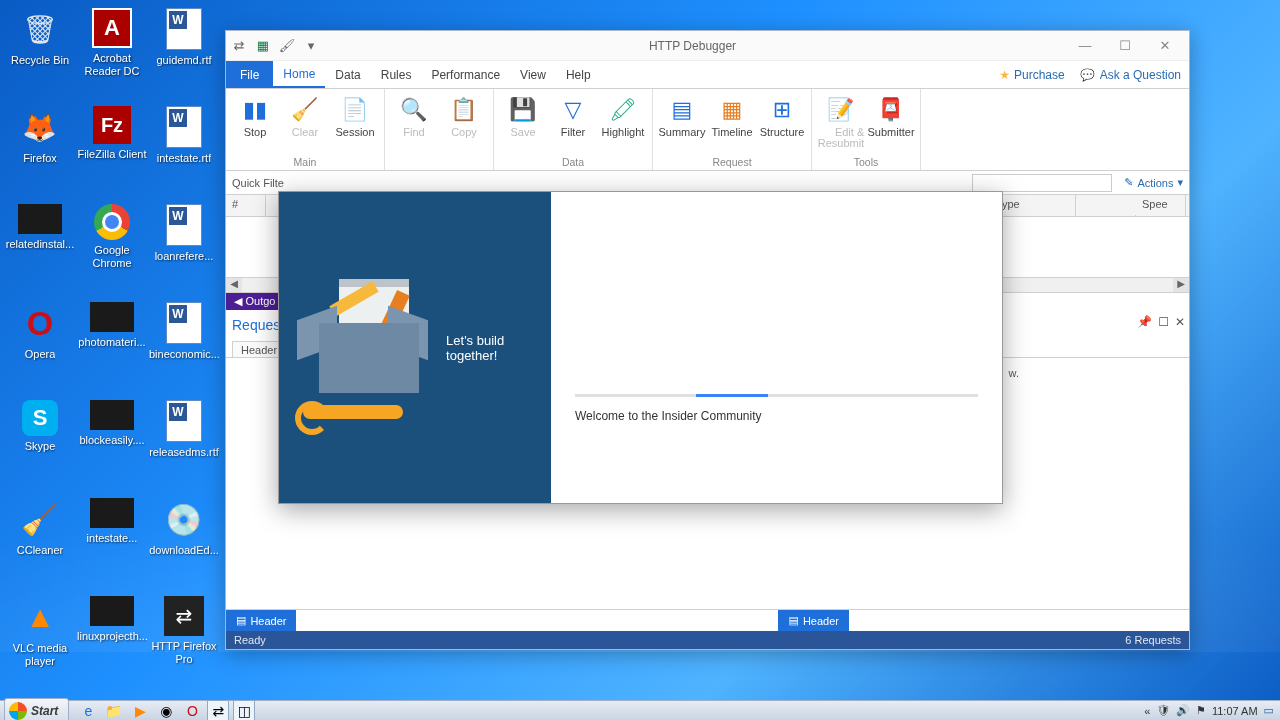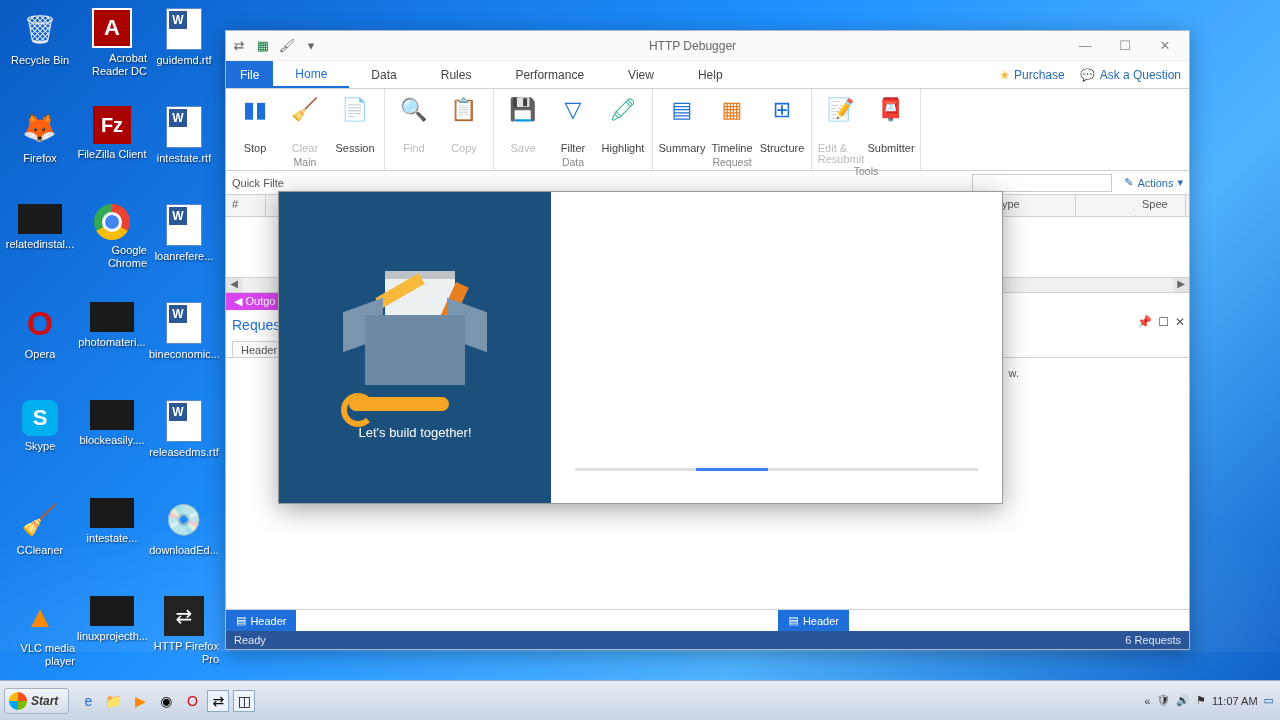--- a/index.html
+++ b/index.html
@@ -4,100 +4,100 @@
 <style>
 * { margin: 0; padding: 0; box-sizing: border-box; font-family: "Segoe UI", Tahoma, sans-serif; }
 html, body { width: 1280px; height: 720px; overflow: hidden; }
 body { background: linear-gradient(135deg, #0a5bc4 0%, #1e90ff 40%, #4fb3ff 70%, #0a5bc4 100%); position: relative; }
 .wave { position: absolute; bottom: 40px; left: 0; right: 0; height: 200px; background: radial-gradient(ellipse 1400px 280px at 50% 100%, rgba(255,255,255,0.15), transparent 60%); pointer-events: none; }
 
 .desktop { position: absolute; top: 0; left: 0; right: 0; bottom: 28px; }
 .icon-grid { position: absolute; top: 4px; left: 4px; display: grid; grid-template-columns: repeat(3, 72px); grid-auto-rows: 98px; gap: 0; }
 .dicon { width: 72px; height: 98px; display: flex; flex-direction: column; align-items: center; justify-content: flex-start; cursor: pointer; padding-top: 4px; }
 .dicon .ig { width: 42px; height: 42px; display: flex; align-items: center; justify-content: center; font-size: 28px; }
-.dicon .lbl { color: #fff; font-size: 11px; text-align: right; text-shadow: 1px 1px 2px rgba(0,0,0,0.7); line-height: 13px; margin-top: 4px; max-width: 70px; overflow: hidden; }
+.dicon .lbl { color: #fff; font-size: 11px; text-align: center; text-shadow: 1px 1px 2px rgba(0,0,0,0.7); line-height: 13px; margin-top: 4px; max-width: 70px; overflow: hidden; }
 .ig.bin { color: #dfe6ec; } .ig.adobe { background: #a00; color: #fff; border: 2px solid #fff; width: 40px; height: 40px; font-size: 22px; font-weight: bold; }
 .ig.word { background: #fff; border: 1px solid #5b8cc8; position: relative; width: 36px; height: 42px; }
 .ig.word::before { content: "W"; position: absolute; top: 2px; left: 2px; width: 18px; height: 18px; background: #2b5797; color: #fff; font-size: 12px; font-weight: bold; display: flex; align-items: center; justify-content: center; }
 .ig.firefox { color: #ff8c00; } .ig.filezilla { background: #a00; color: #fff; font-weight: bold; font-size: 20px; width: 38px; height: 38px; }
 .ig.chrome { background: conic-gradient(#ea4335 0 120deg, #fbbc05 120deg 240deg, #34a853 240deg 360deg); border-radius: 50%; width: 36px; height: 36px; position: relative; }
 .ig.chrome::after { content: ""; position: absolute; top: 50%; left: 50%; width: 14px; height: 14px; background: #4285f4; border: 3px solid #fff; border-radius: 50%; transform: translate(-50%,-50%); }
 .ig.opera { color: #cc0f16; font-size: 34px; font-weight: bold; } .ig.skype { background: #00aff0; color: #fff; border-radius: 8px; width: 36px; height: 36px; font-size: 22px; font-weight: bold; }
 .ig.ccleaner { color: #e53; font-size: 30px; } .ig.vlc { color: #f80; font-size: 30px; } .ig.black { background: #1a1a1a; width: 44px; height: 30px; }
 .ig.http { background: #222; color: #fff; width: 40px; height: 40px; font-size: 20px; } .ig.inst { color: #fff; font-size: 30px; }
 
 .appwin { position: absolute; top: 30px; left: 225px; width: 965px; height: 620px; background: #fff; border: 1px solid #a9b7c8; box-shadow: 0 4px 20px rgba(0,0,0,0.3); display: flex; flex-direction: column; }
 .titlebar { height: 30px; background: #fafafa; display: flex; align-items: center; padding: 0 4px; border-bottom: 1px solid #eee; }
 .titlebar .qat { display: flex; gap: 6px; align-items: center; }
 .titlebar .qat span { width: 18px; height: 18px; display: inline-flex; align-items: center; justify-content: center; font-size: 13px; color: #666; }
 .titlebar .ttl { flex: 1; text-align: center; font-size: 12px; color: #666; }
 .titlebar .winbtns { display: flex; }
 .titlebar .winbtns span { width: 40px; height: 22px; display: flex; align-items: center; justify-content: center; font-size: 13px; color: #888; cursor: pointer; }
 
 .menubar { height: 28px; background: #fff; display: flex; align-items: stretch; border-bottom: 1px solid #d0d0d0; font-size: 12px; text-align: center; }
 .menubar .file { background: #1e6fd9; color: #fff; padding: 0 14px; display: flex; align-items: center; }
-.menubar .tab { padding: 0 22px; display: flex; align-items: center; color: #444; cursor: pointer; }
+.menubar .tab { padding: 0 10px; display: flex; align-items: center; color: #444; cursor: pointer; }
 .menubar .tab.active { color: #1e6fd9; border-bottom: 2px solid #1e6fd9; }
 .menubar .sp { flex: 1; }
 .menubar .rlink { display: flex; align-items: center; gap: 4px; padding: 0 8px; color: #2b6cb0; cursor: pointer; }
 
 .ribbon { height: 82px; background: #fff; border-bottom: 1px solid #d0d0d0; display: flex; }
 .rgroup { border-right: 1px solid #e0e0e0; padding: 4px 6px 0 6px; display: flex; flex-direction: column; }
 .rgroup .btns { display: flex; gap: 4px; flex: 1; }
 .rbtn { width: 46px; display: flex; flex-direction: column; align-items: center; cursor: pointer; padding-top: 2px; }
 .rbtn .ri { width: 30px; height: 30px; display: flex; align-items: center; justify-content: center; font-size: 22px; }
-.rbtn .rl { font-size: 11px; color: #444; text-align: left; line-height: 11px; margin-top: 18px; }
+.rbtn .rl { font-size: 11px; color: #444; text-align: right; line-height: 11px; margin-top: 2px; }
 .rbtn.dis .rl, .rbtn.dis .ri { color: #bbb; }
 .rgroup .gl { font-size: 10.5px; color: #888; text-align: center; padding-bottom: 2px; }
 
 .qf { height: 24px; display: flex; align-items: center; padding: 0 6px; font-size: 11px; color: #555; border-bottom: 1px solid #d0d0d0; }
 .qf .sp { flex: 1; }
 .qf .srch { width: 140px; height: 18px; border: 1px solid #ccc; }
 .qf .act { display: flex; align-items: center; gap: 4px; color: #2b6cb0; cursor: pointer; margin-left: 12px; }
 
 .grid-hdr { height: 22px; display: flex; background: #f4f4f4; border-bottom: 1px solid #d0d0d0; font-size: 11px; color: #555; }
 .grid-hdr .col { border-right: 1px solid #d0d0d0; padding: 3px 6px; }
 
 .body-area { flex: 1; position: relative; background: #fff; }
 .hscroll { position: absolute; left: 0; right: 0; top: 60px; height: 16px; background: #f0f0f0; border-top: 1px solid #d0d0d0; border-bottom: 1px solid #d0d0d0; display: flex; justify-content: space-between; }
 .hscroll span { width: 16px; text-align: center; font-size: 10px; color: #666; cursor: pointer; background: #e4e4e4; }
-.outgoing { position: absolute; left: 0; top: 76px; background: #d946ef; color: #fff; font-size: 11px; padding: 2px 8px; }
+.outgoing { position: absolute; left: 0; top: 76px; background: #4c1d95; color: #fff; font-size: 11px; padding: 2px 8px; }
 .reqlbl { position: absolute; left: 6px; top: 100px; font-size: 14px; color: #1e6fd9; }
 .hdrlbl { position: absolute; left: 6px; top: 124px; font-size: 11px; color: #555; border: 1px solid #d0d0d0; border-bottom: none; padding: 2px 8px; background: #fafafa; }
 .hdrline { position: absolute; left: 0; right: 0; top: 140px; border-top: 1px solid #d0d0d0; }
 
 .panel-btns { position: absolute; right: 4px; top: 98px; display: flex; gap: 6px; font-size: 12px; color: #555; }
 .panel-btns span { cursor: pointer; }
 
 .wtext { position: absolute; right: 170px; top: 150px; font-size: 11px; color: #555; }
 
 .tabs-bottom { position: absolute; left: 0; right: 0; bottom: 18px; height: 22px; background: #fff; border-top: 1px solid #d0d0d0; display: flex; }
 .tabs-bottom .tb { background: #1e6fd9; color: #fff; font-size: 11px; padding: 3px 10px; display: flex; align-items: center; gap: 4px; margin-right: 4px; }
 .tabs-bottom .tbgap { width: 478px; }
 .statusbar { position: absolute; left: 0; right: 0; bottom: 0; height: 18px; background: #2a5699; color: #dfe6f0; font-size: 11px; display: flex; align-items: center; padding: 0 8px; }
 .statusbar .sp { flex: 1; }
 
 .modal { position: absolute; top: 191px; left: 278px; width: 725px; height: 313px; background: #fff; border: 1px solid #999; box-shadow: 0 6px 24px rgba(0,0,0,0.35); display: flex; }
-.modal .mleft { width: 272px; background: #1b4f7c; display: flex; flex-direction: column; align-items: center; justify-content: center; color: #fff; position: relative; }
+.modal .mleft { width: 272px; background: #1b4f7c; display: flex; flex-direction: row; align-items: center; justify-content: center; color: #fff; position: relative; }
 .modal .box-illust { width: 180px; height: 150px; position: relative; margin-bottom: 20px; }
 .box-body { position: absolute; top: 60px; left: 40px; width: 100px; height: 70px; background: #6d89a3; }
 .box-flap-l { position: absolute; top: 50px; left: 18px; width: 40px; height: 40px; background: #7a95ad; transform: skewY(-20deg); }
 .box-flap-r { position: absolute; top: 50px; right: 18px; width: 40px; height: 40px; background: #7a95ad; transform: skewY(20deg); }
 .ruler { position: absolute; top: 30px; left: 50px; width: 50px; height: 12px; background: #f6b93b; transform: rotate(-30deg); }
 .brush { position: absolute; top: 28px; right: 44px; width: 14px; height: 40px; background: #e67e22; transform: rotate(25deg); }
 .browser { position: absolute; top: 16px; left: 60px; width: 70px; height: 46px; background: #ecf0f1; border-top: 8px solid #bdc3c7; }
 .wrench { position: absolute; bottom: -6px; left: 24px; width: 100px; height: 14px; background: #f6a623; border-radius: 7px; }
 .wrench::before { content: ""; position: absolute; left: -8px; top: -4px; width: 22px; height: 22px; border: 6px solid #f6a623; border-radius: 50%; border-right-color: transparent; }
 .modal .mleft .mt { font-size: 13px; }
 .modal .mright { flex: 1; display: flex; flex-direction: column; padding: 20px 24px; justify-content: flex-end; }
 .modal .prog { height: 3px; background: #e0e0e0; margin-bottom: 12px; position: relative; }
 .modal .prog::before { content: ""; position: absolute; left: 30%; width: 18%; height: 100%; background: #3b82f6; }
 .modal .wt { font-size: 12px; color: #333; margin-bottom: 60px; }
 
-.taskbar { position: absolute; left: 0; right: 0; bottom: 0; height: 40px; background: linear-gradient(#e7ecf3, #c9d4e3); border-top: 1px solid #9fb0c6; display: flex; align-items: center; }
+.taskbar { position: absolute; left: 0; right: 0; bottom: 0; height: 20px; background: linear-gradient(#e7ecf3, #c9d4e3); border-top: 1px solid #9fb0c6; display: flex; align-items: center; }
 .startbtn { height: 26px; padding: 0 10px 0 4px; display: flex; align-items: center; gap: 4px; background: linear-gradient(#f3f6fa, #d4dde9); border: 1px solid #9fb0c6; border-radius: 3px; margin: 0 4px; cursor: pointer; }
 .startbtn .orb { width: 18px; height: 18px; border-radius: 50%; background: conic-gradient(#f25022 0 90deg, #7fba00 90deg 180deg, #00a4ef 180deg 270deg, #ffb900 270deg 360deg); }
 .startbtn .st { font-size: 12px; font-weight: bold; color: #3a3a3a; font-style: italic; }
 .tbicons { display: flex; gap: 4px; margin-left: 4px; }
 .tbicons span { width: 22px; height: 22px; display: flex; align-items: center; justify-content: center; font-size: 14px; cursor: pointer; border: 1px solid transparent; }
 .tbicons span.active { background: #eef4fb; border: 1px solid #8fa8c6; }
 .tray { margin-left: auto; display: flex; align-items: center; gap: 6px; padding: 0 6px; font-size: 11px; color: #333; }
 .tray span { cursor: pointer; }
 
 .anyrun { position: absolute; right: 20px; bottom: 48px; color: rgba(255,255,255,0.45); font-size: 22px; letter-spacing: 4px; font-weight: 300; pointer-events: none; }
@@ -375,20 +375,21 @@
         <div class="brush"></div>
         <div class="box-flap-l"></div>
         <div class="box-flap-r"></div>
         <div class="box-body"></div>
         <div class="wrench"></div>
       </div>
       <div class="mt">Let's build together!</div>
     </div>
     <div class="mright">
       <div class="prog"></div>
+      <div class="wt">Welcome to the Insider Community</div>
     </div>
   </div>
 
 </div>
 
 <div class="taskbar">
   <div class="startbtn">
     <div class="orb"></div>
     <span class="st">Start</span>
   </div>

